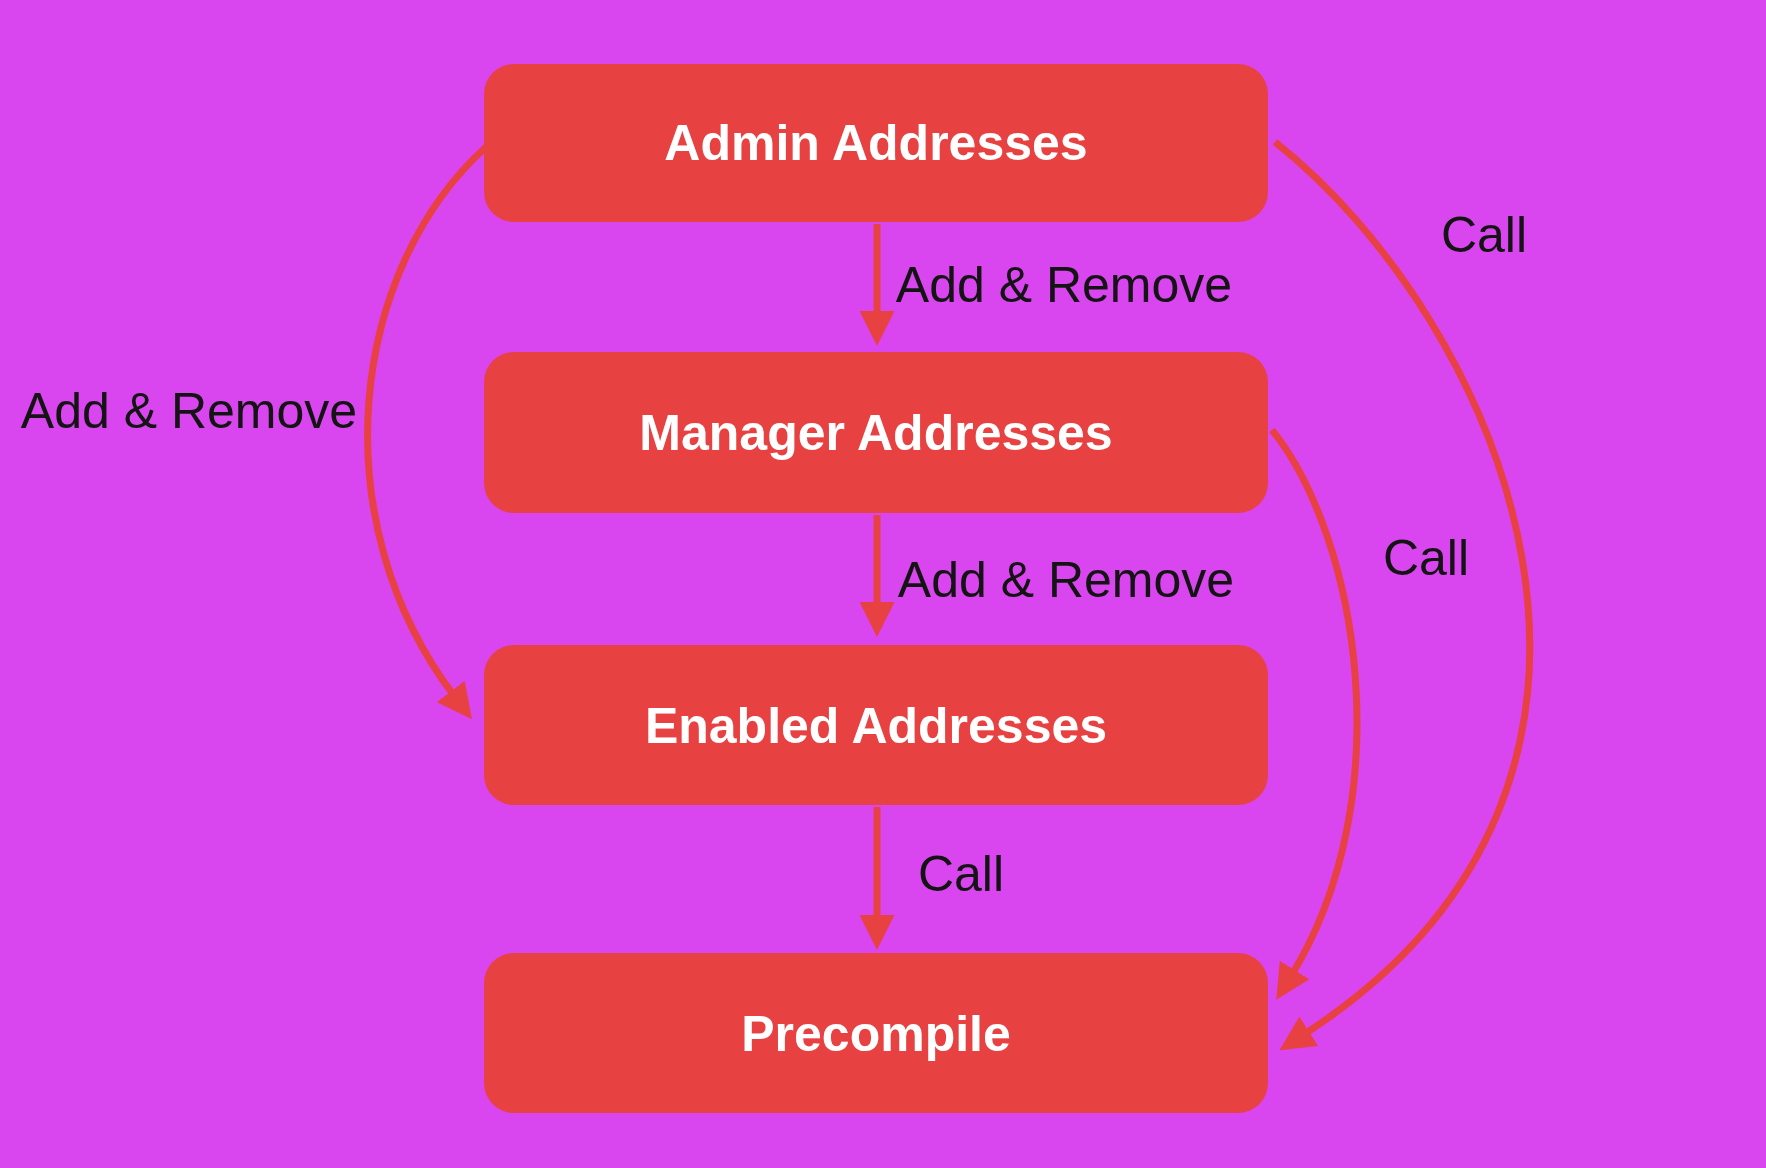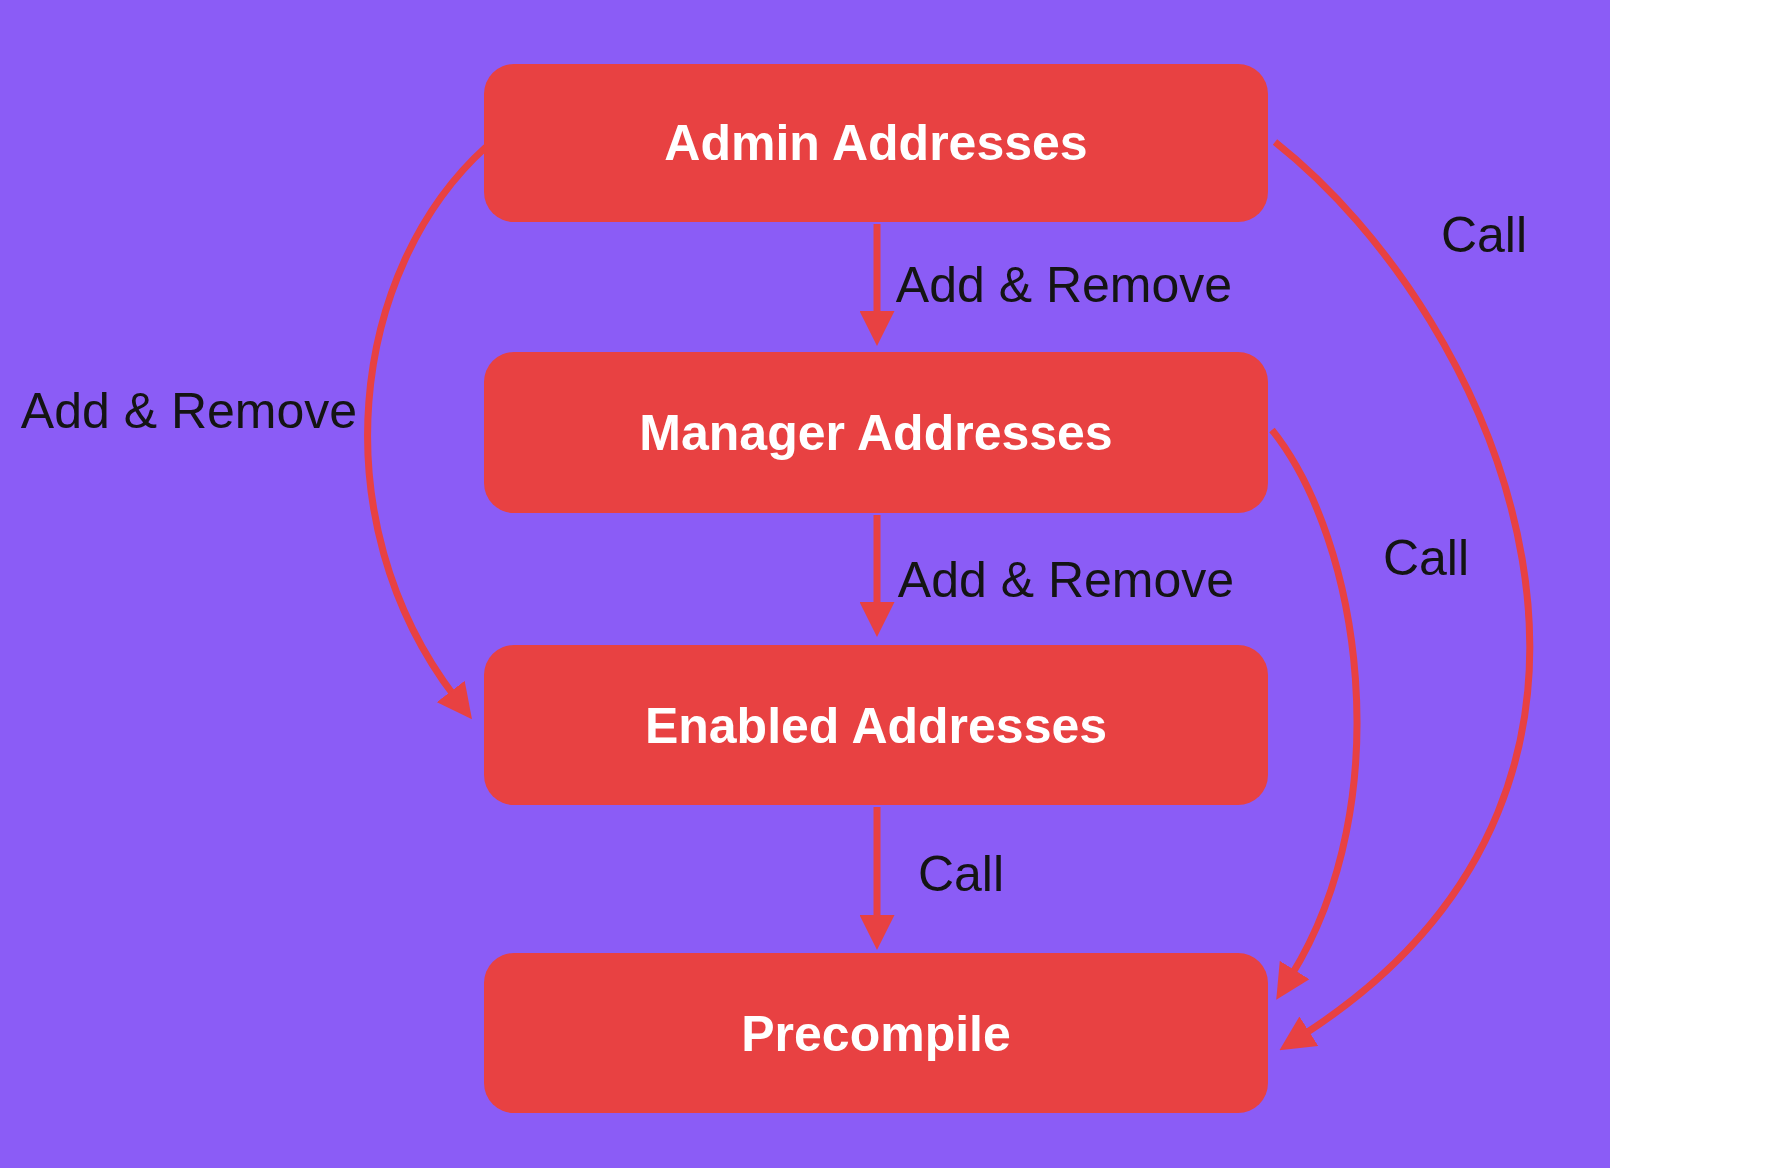--- a/index.html
+++ b/index.html
@@ -1,20 +1,20 @@
 <!DOCTYPE html>
 <html><head>
 <meta charset="utf-8">
 <style>
   html, body { margin: 0; padding: 0; background: #ffffff; }
   .stage {
     position: relative;
-    width: 1610px;
+    width: 1766px;
     height: 1168px;
-    background: #8b5cf6;
+    background: #d946ef;
     overflow: hidden;
     text-align: center;
   }
   svg { display: block; }
   .edge {
     fill: none;
     stroke-width: 7px;
   }
   .node-rect { stroke: none; }
   .node-label {

